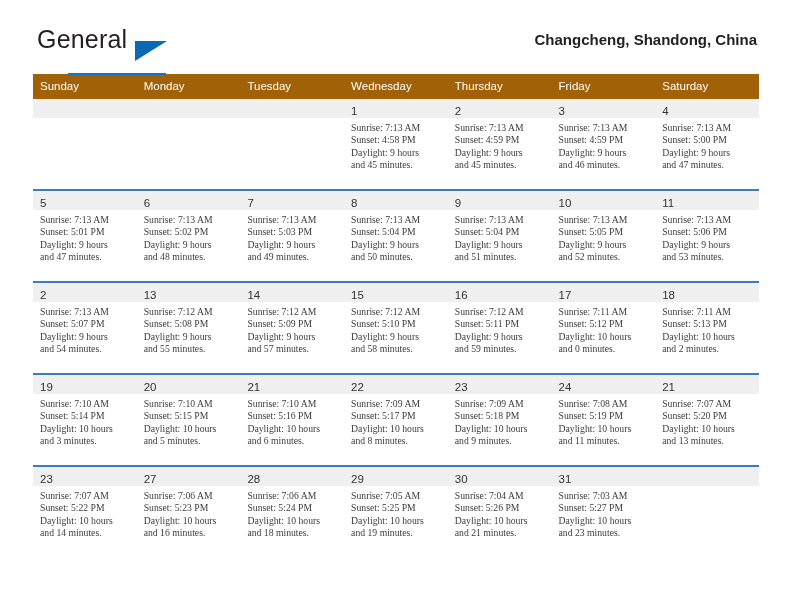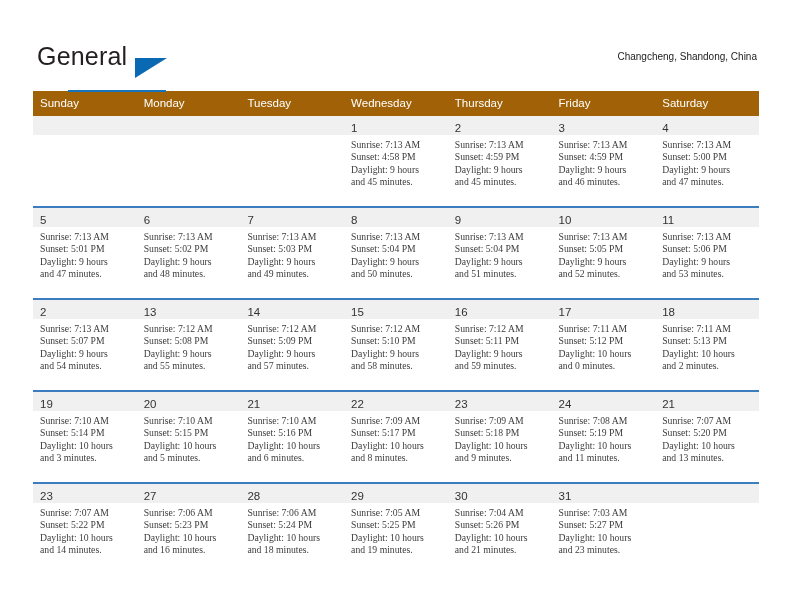--- a/index.html
+++ b/index.html
@@ -12,21 +12,21 @@
     height: 612px;
     font-family: "Liberation Sans", sans-serif;
     color: #222;
     overflow: hidden;
   }
   .page {
     position: relative;
     width: 792px;
     height: 612px;
     box-sizing: border-box;
-    padding: 17px 33px;
+    padding: 0 33px;
   }
 
   
   .header {
     position: relative;
     height: 74px;
     padding-top: 24px;
     box-sizing: border-box;
   }
   .logo {
@@ -74,24 +74,25 @@
     padding-right: 2px;
   }
   .cal-title {
     font-size: 28px;
     font-weight: normal;
     color: #222;
     line-height: 34px;
     letter-spacing: .2px;
   }
   .cal-subtitle {
-    font-size: 10px;
+    font-size: 15px;
     color: #222;
     line-height: 22px;
     margin-top: 5px;
+    font-weight: bold;
   }
 
   
   .calendar {
     width: 726px;
     border-collapse: collapse;
     table-layout: fixed;
   }
   .calendar th {
     background: #a16207;

